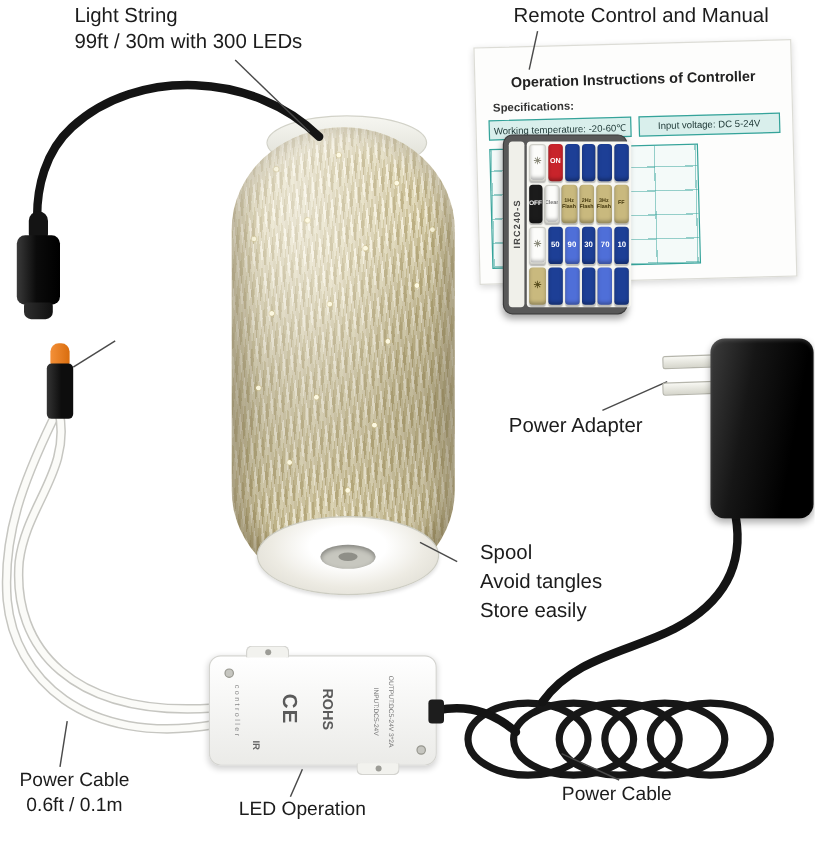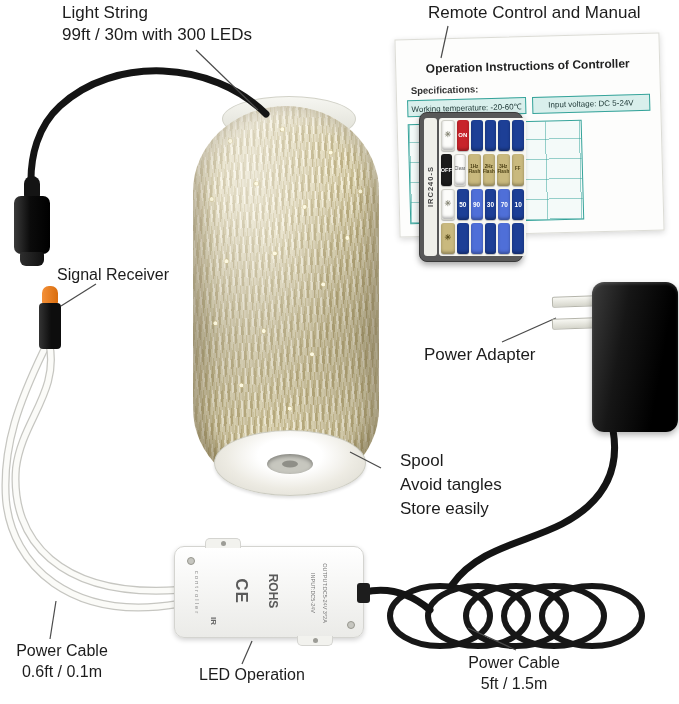--- a/index.html
+++ b/index.html
@@ -242,32 +242,30 @@
     <span class="rot ctrl-rohs">ROHS</span>
     <span class="rot ctrl-io1">INPUT:DC5-24V</span>
     <span class="rot ctrl-io2">OUTPUT:DC5-24V 3*2A</span>
   </div>
 
   <div class="lbl lbl-light">
     <div>Light String</div>
     <div>99ft / 30m with 300 LEDs</div>
   </div>
   <div class="lbl lbl-remote">Remote Control and Manual</div>
-  <div class="lbl lbl-signal">Signal Receiver</div>
   <div class="lbl lbl-adapter">
     <div>Power Adapter</div>
   </div>
   <div class="lbl lbl-spool">
     <div>Spool</div>
     <div>Avoid tangles</div>
     <div>Store easily</div>
   </div>
   <div class="lbl lbl-cable-short">
     <div>Power Cable</div>
     <div>0.6ft / 0.1m</div>
   </div>
   <div class="lbl lbl-controller">LED Operation</div>
   <div class="lbl lbl-cable-long">
     <div>Power Cable</div>
-    <div>5ft / 1.5m</div>
   </div>
 
 </div>
 
 </body></html>

